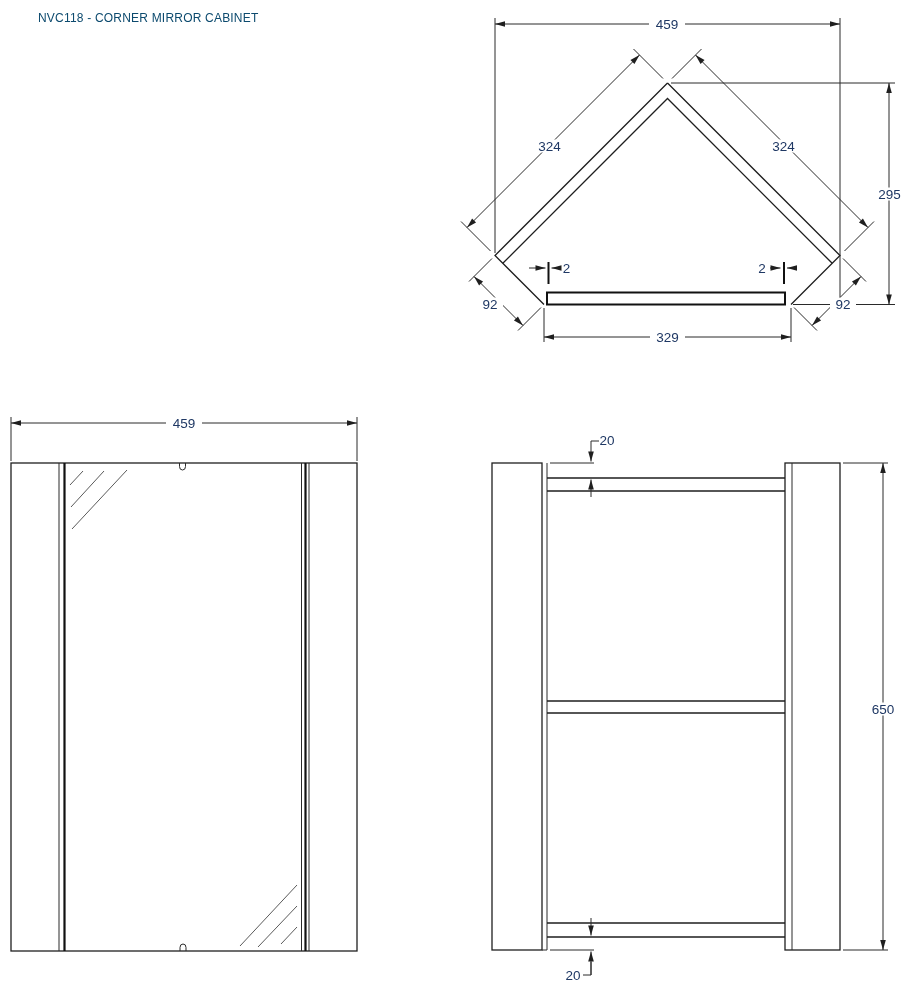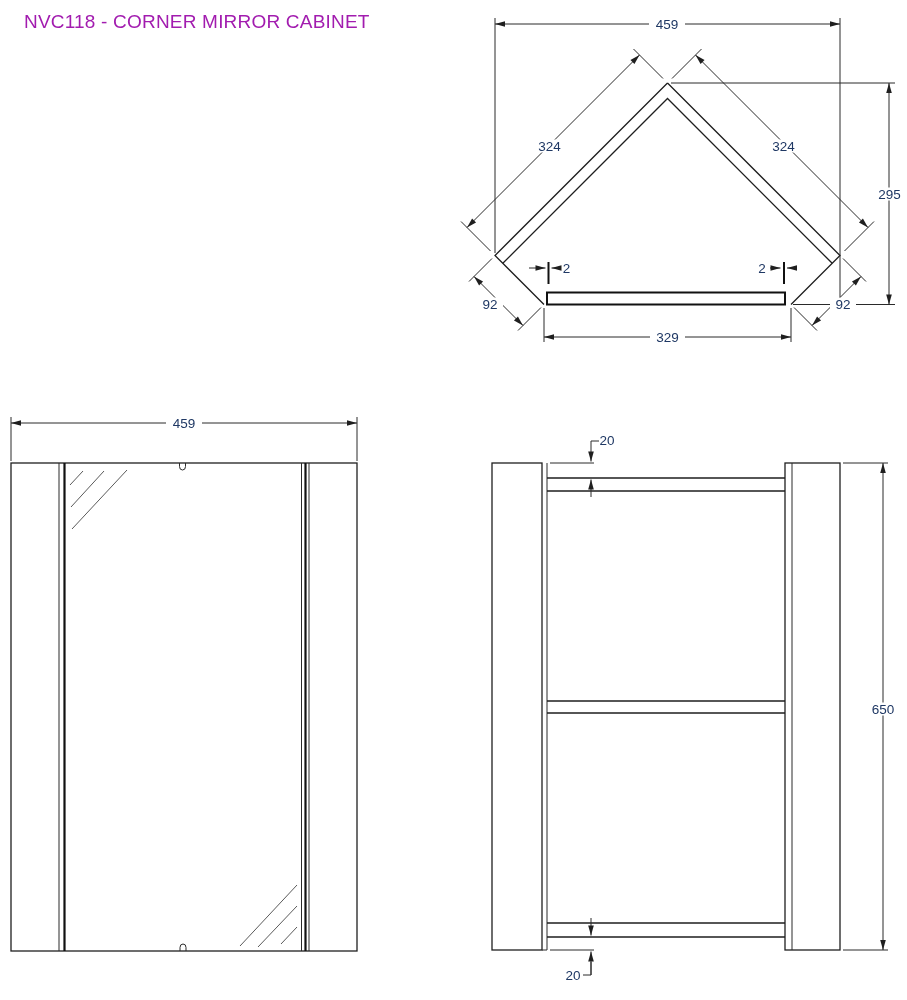--- a/index.html
+++ b/index.html
@@ -1,19 +1,19 @@
 <!DOCTYPE html>
 <html><head>
 <meta charset="utf-8">
 <style>
   html,body{margin:0;padding:0;background:#ffffff;}
   .sheet{position:relative;width:907px;height:1000px;background:#ffffff;overflow:hidden;
          font-family:"Liberation Sans",sans-serif;}
-  .title{position:absolute;left:24px;top:11px;font-size:19px;letter-spacing:.2px;
-         color:#a21caf;white-space:nowrap;}
+  .title{position:absolute;left:38px;top:11px;font-size:12px;letter-spacing:.2px;
+         color:#0c4a6e;white-space:nowrap;}
   svg{position:absolute;left:0;top:0;}
   svg .ln{stroke:#1f1f1f;stroke-width:1.3;fill:none;}
   svg .thin{stroke:#2a2a2a;stroke-width:1;fill:none;}
   svg .thk{stroke:#111111;stroke-width:2.2;fill:none;}
   svg .bar{stroke:#111111;stroke-width:2;fill:#ffffff;}
   svg .dim{stroke:#2a2a2a;stroke-width:1;fill:none;}
   svg .ext{stroke:#2a2a2a;stroke-width:1;fill:none;}
   svg .tick{stroke:#111111;stroke-width:2;fill:none;}
   svg .hatch{stroke:#5a5a5a;stroke-width:1;fill:none;}
   svg .bg{fill:#ffffff;stroke:none;}

